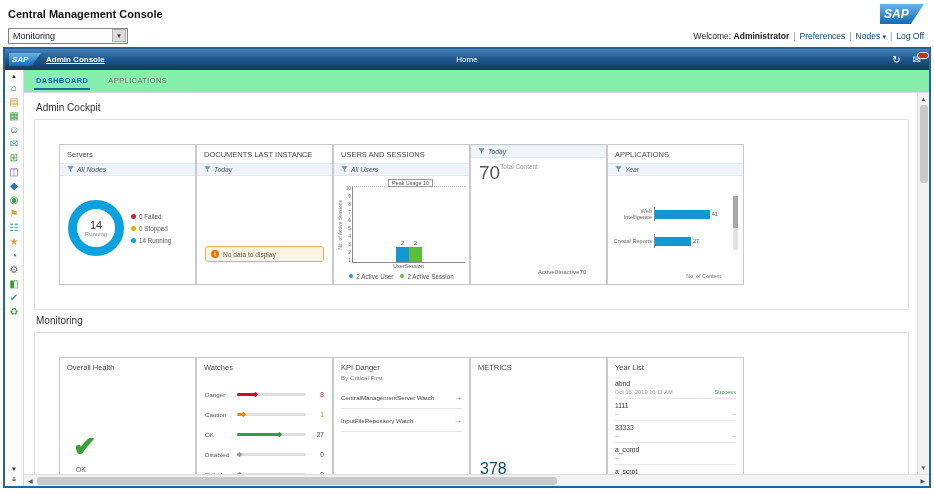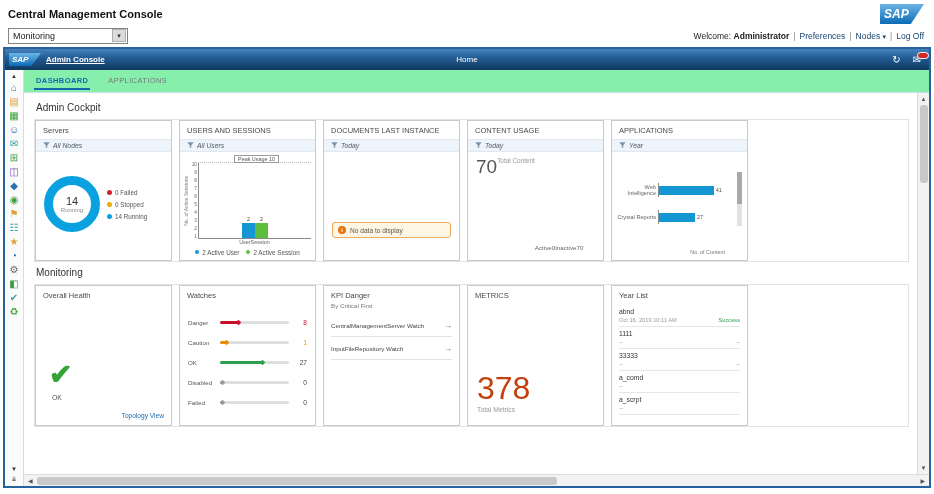--- a/index.html
+++ b/index.html
@@ -40,21 +40,21 @@
   .push-v{margin-top:auto;}
 
   .main{flex:1;display:flex;flex-direction:column;min-width:0;}
   .tabs{height:23px;flex:none;display:flex;align-items:center;gap:16px;padding-left:10px;border-bottom:1px solid #cfdde9;background:#86efac;}
   .tab{font-size:7.5px;letter-spacing:.4px;color:#777;padding:4px 2px 5px;cursor:pointer;}
   .tab.active{color:#1467ad;border-bottom:2px solid #1467ad;padding-bottom:3px;font-weight:bold;}
 
   .content-wrap{flex:1;display:flex;min-height:0;}
   .content{flex:1;min-width:0;padding:4px 8px 0 10px;overflow:hidden;background:#fff;}
   .section-title{font-size:10px;color:#333;margin:5px 0 6px 2px;}
-  .panel{border:1px solid #e2e2e2;background:#fff;padding:0;display:flex;gap:7px;}
+  .panel{border:1px solid #e2e2e2;background:#fff;padding:24px;display:flex;gap:0;}
 
   .vscroll{width:12px;flex:none;background:#f2f2f2;border-left:1px solid #ddd;display:flex;flex-direction:column;align-items:center;padding:2px 0;}
   .scroll-btn{font-size:6px;color:#555;line-height:8px;cursor:pointer;}
   .vthumb{width:8px;height:78px;background:#c9c9c9;border-radius:3px;margin-top:2px;cursor:pointer;}
   .hscroll{height:12px;flex:none;background:#f2f2f2;border-top:1px solid #ddd;display:flex;align-items:center;padding:0 4px;gap:4px;}
   .hthumb{width:58%;height:8px;background:#c9c9c9;border-radius:3px;cursor:pointer;}
   .push-h{margin-left:auto;}
 
   
   .card{width:137px;height:141px;flex:none;border:1px solid #c9c9c9;background:#fff;display:flex;flex-direction:column;overflow:hidden;}
@@ -121,21 +121,21 @@
   .watch-fill::after{content:"";position:absolute;right:-2px;top:-1px;width:5px;height:5px;border-radius:1px;background:inherit;transform:rotate(45deg) scale(.8);}
   .watch-value{width:13px;text-align:right;font-size:6.6px;flex:none;}
 
   .kpi-subtitle{font-size:6.2px;color:#777;padding:0 7px 5px;margin-top:-2px;}
   .kpi-items{padding:0 7px;}
   .kpi-item{display:flex;justify-content:space-between;align-items:center;padding:7px 0 6px;border-bottom:1px solid #e3e3e3;
     font-size:6.2px;color:#444;cursor:pointer;}
   .kpi-arrow{color:#1b6cb5;font-size:8px;}
 
   .metrics-content{flex:1;display:flex;flex-direction:column;justify-content:flex-end;padding:0 9px 12px;}
-  .metrics-value{font-size:32px;color:#c2410c;line-height:1.05;}
+  .metrics-value{font-size:16px;color:#0c4a6e;line-height:1.05;}
   .metrics-label{font-size:6.8px;color:#999;}
 
   .probe-content{flex:1;padding:1px 7px 0;overflow:hidden;}
   .probe-row{border-bottom:1px solid #e6e6e6;padding:3px 0;cursor:pointer;}
   .probe-name{font-size:6.8px;color:#333;}
   .probe-sub{display:flex;justify-content:space-between;font-size:5.7px;color:#999;margin-top:2px;}
 </style>
 </head>
 <body>
 
@@ -237,20 +237,36 @@
                     </div>
                   <div class="legend-item">
                       <span class="dot" style="background: rgb(9, 161, 224);"></span>
                       <span>14 Running</span>
                     </div>
                 </div>
               </div>
             </div>
 
             <div class="card">
+              <div class="card-title">DOCUMENTS LAST INSTANCE</div>
+              <div class="filter-row">
+                <svg class="funnel" viewBox="0 0 10 10">
+                    <path d="M0.5 0.5 h9 L6 4.5 V9 L4 7.5 V4.5 Z"></path>
+                  </svg>
+                <span>Today</span>
+              </div>
+              <div class="docs-content">
+                <div class="nodata">
+                  <span class="info-badge">i</span>
+                  <span>No data to display</span>
+                </div>
+              </div>
+            </div>
+
+            <div class="card">
               <div class="card-title">USERS AND SESSIONS</div>
               <div class="filter-row">
                 <svg class="funnel" viewBox="0 0 10 10">
                     <path d="M0.5 0.5 h9 L6 4.5 V9 L4 7.5 V4.5 Z"></path>
                   </svg>
                 <span>All Users</span>
               </div>
               <div class="us-content">
                 <span class="peak-box">Peak Usage 10</span>
                 <div class="plot-row">
@@ -284,37 +300,20 @@
                     </span>
                   <span class="legend-item">
                       <span class="dot" style="background: rgb(92, 190, 58);"></span>
                       <span>2 Active Session</span>
                     </span>
                 </div>
               </div>
             </div>
 
             <div class="card">
-              <div class="card-title">DOCUMENTS LAST INSTANCE</div>
-              <div class="filter-row">
-                <svg class="funnel" viewBox="0 0 10 10">
-                    <path d="M0.5 0.5 h9 L6 4.5 V9 L4 7.5 V4.5 Z"></path>
-                  </svg>
-                <span>Today</span>
-              </div>
-              <div class="docs-content">
-                <div class="nodata">
-                  <span class="info-badge">i</span>
-                  <span>No data to display</span>
-                </div>
-              </div>
-            </div>
-
-            <div class="card">
-              <div class="card-title">CONTENT USAGE</div>
               <div class="filter-row">
                 <svg class="funnel" viewBox="0 0 10 10">
                     <path d="M0.5 0.5 h9 L6 4.5 V9 L4 7.5 V4.5 Z"></path>
                   </svg>
                 <span>Today</span>
               </div>
               <div class="cu-content">
                 <div class="cu-total">70</div>
                 <div class="cu-total-label">Total Content</div>
                 <div class="cu-row">

